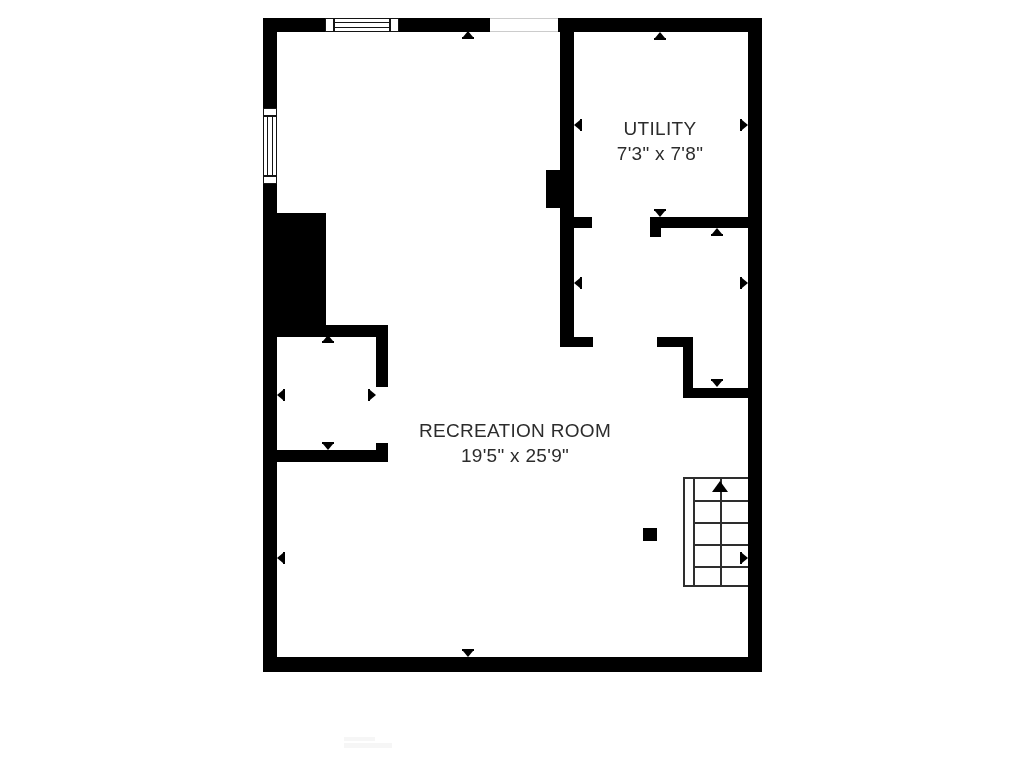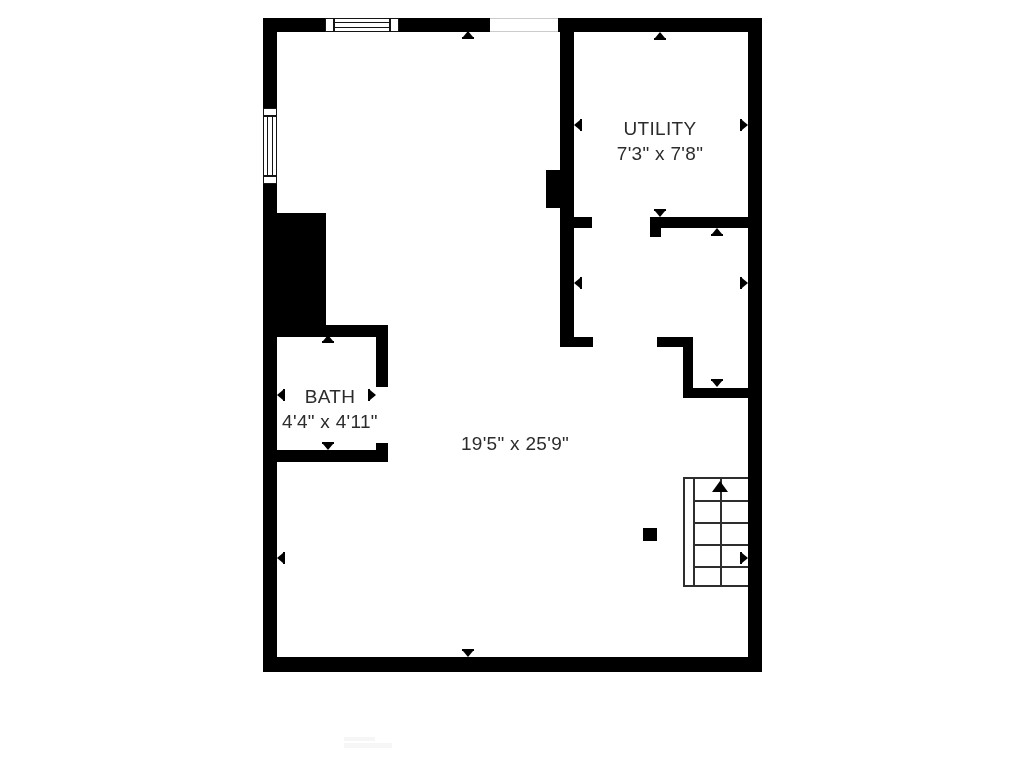--- a/index.html
+++ b/index.html
@@ -109,25 +109,22 @@
 
     <span class="mk mk-up" style="left:322px;top:335px"></span>
     <span class="mk mk-left" style="left:277px;top:389px"></span>
     <span class="mk mk-right" style="left:368px;top:389px"></span>
     <span class="mk mk-down" style="left:322px;top:442px"></span>
 
     <div class="room-label" style="left:660px;top:141px">
       <div>UTILITY</div>
       <div>7'3" x 7'8"</div>
     </div>
-    <div class="room-label" style="left:330px;top:409px">
-      <div>BATH</div>
-      <div>4'4" x 4'11"</div>
-    </div>
     <div class="room-label" style="left:515px;top:443px">
+      <div>RECREATION ROOM</div>
       <div>19'5" x 25'9"</div>
     </div>
 
     <div class="wm" style="left:344px;top:737px;width:31px;height:4px"></div>
     <div class="wm" style="left:344px;top:743px;width:48px;height:5px"></div>
 
   </div>
 </div>
 
 </body></html>

